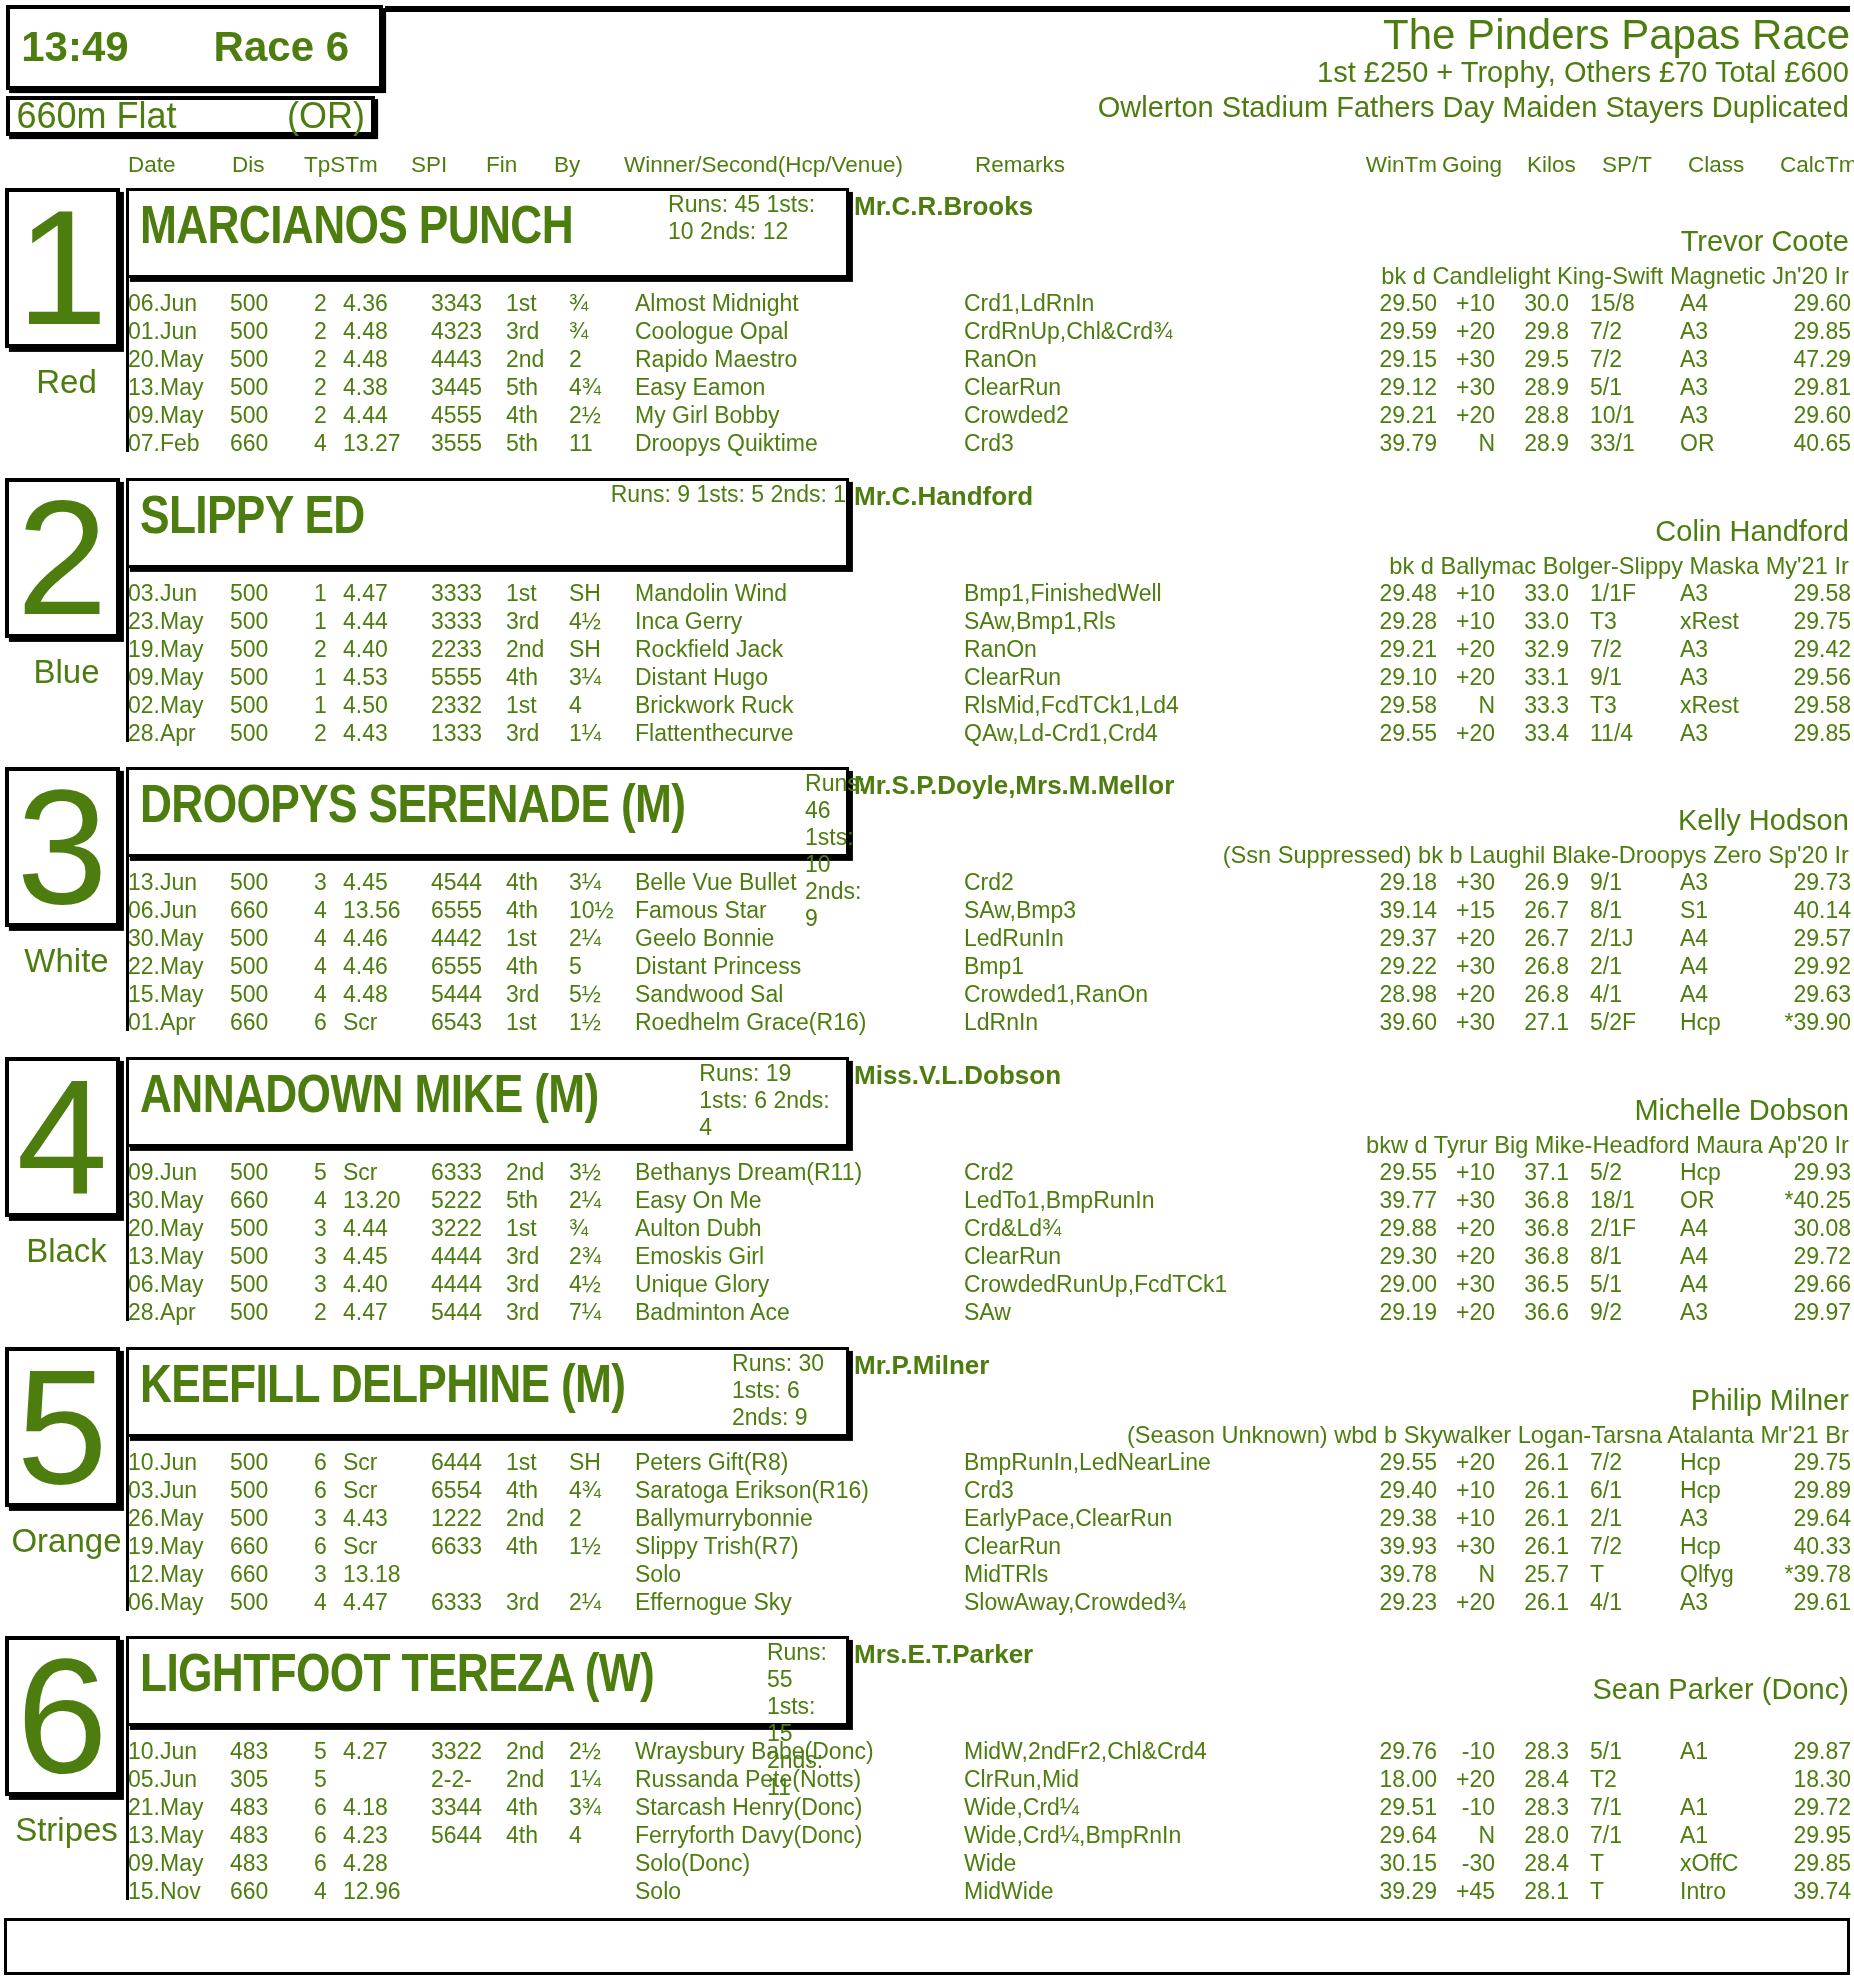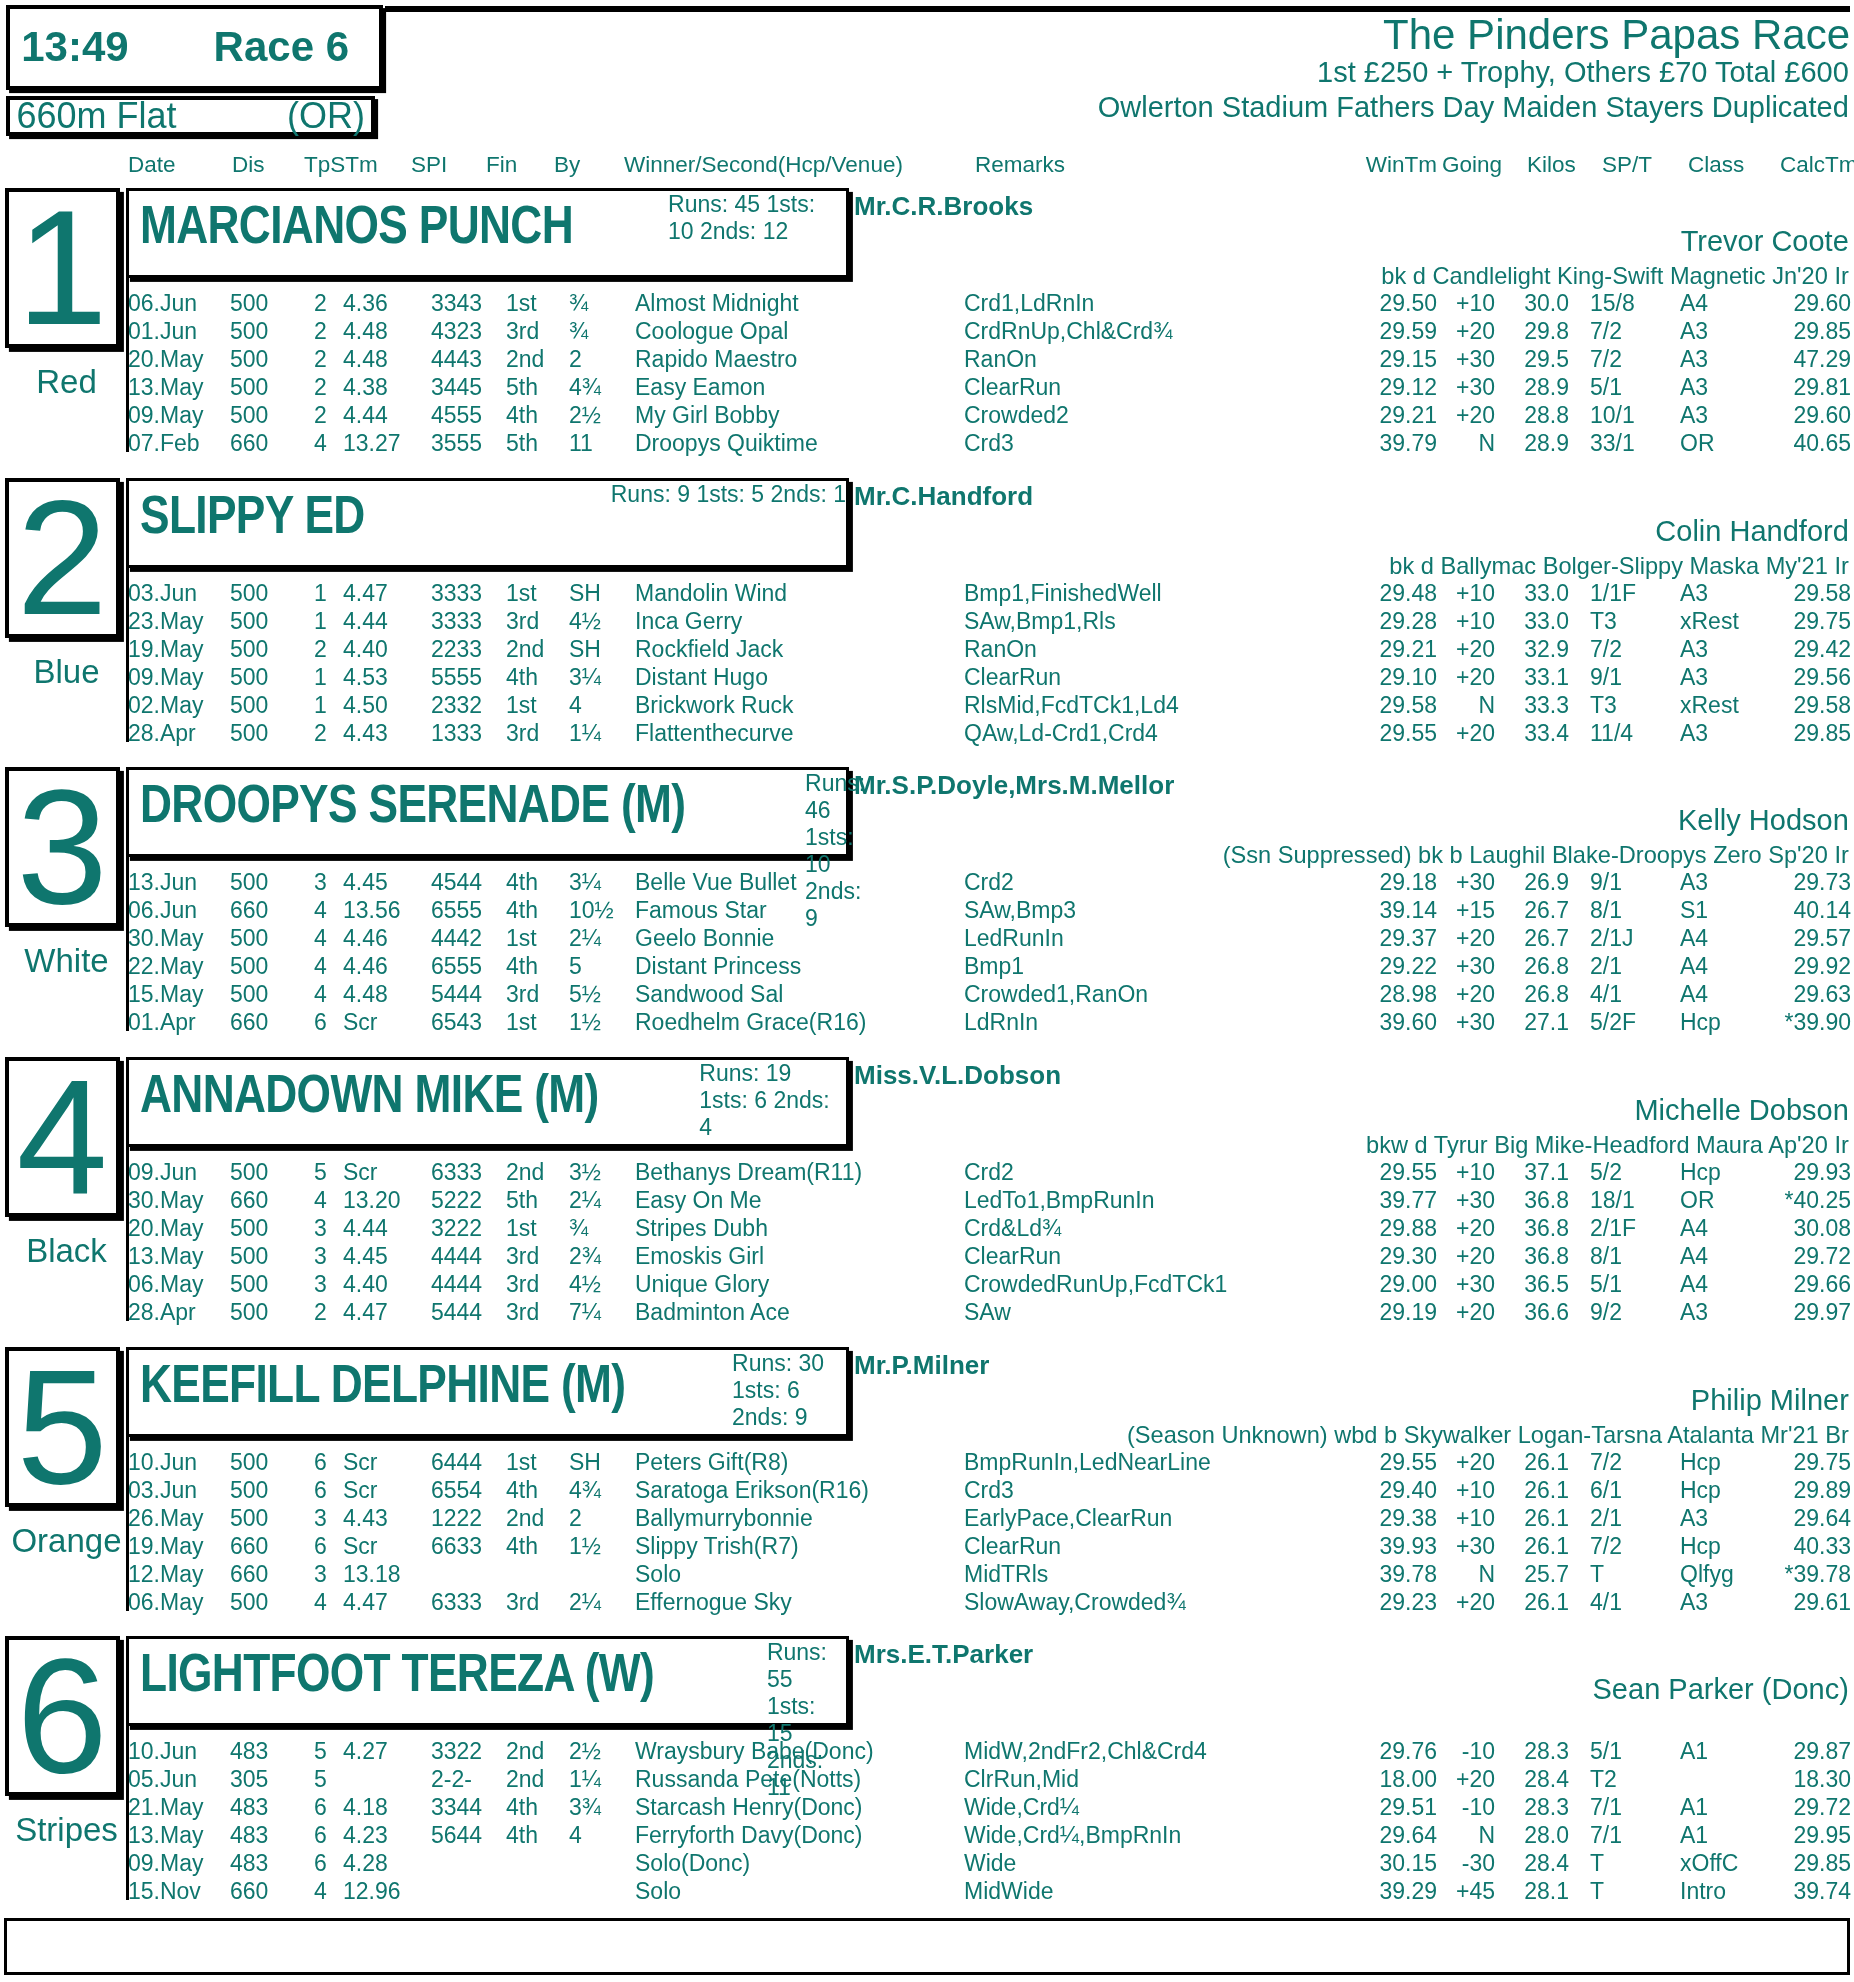--- a/index.html
+++ b/index.html
@@ -1,18 +1,18 @@
 <!DOCTYPE html>
 <html style="font-size:12.4px"><head>
 <meta charset="utf-8">
 <style>
   html,body { margin:0; padding:0; background:#fff; }
   #page {
     position:relative; width:1855px; height:1983px;
-    background:#ffffff; color:#0f766e;
+    background:#ffffff; color:#4d7c0f;
     font-family:"Liberation Sans", sans-serif;
     overflow:hidden;
   }
   
   .box-a {
     position:absolute; left:6.2px; top:4.6px; width:369px; height:77px;
     border:4.6px solid #000; box-shadow:3.1px 3.1px 0 #000; background:#fff;
     display:flex; align-items:center;
   }
   .box-a .time { font-size:42px; font-weight:bold; margin-left:11px; }
@@ -535,21 +535,21 @@
   </div>
 
   <div class="form-row">
     <span class="fc c-date">20.May</span>
     <span class="fc c-dis">500</span>
     <span class="fc c-tp">3</span>
     <span class="fc c-stm">4.44</span>
     <span class="fc c-spi">3222</span>
     <span class="fc c-fin">1st</span>
     <span class="fc c-by">¾</span>
-    <span class="fc c-win">Stripes Dubh</span>
+    <span class="fc c-win">Aulton Dubh</span>
     <span class="fc c-rem">Crd&amp;Ld¾</span>
     <span class="fc c-wintm">29.88</span>
     <span class="fc c-going">+20</span>
     <span class="fc c-kilos">36.8</span>
     <span class="fc c-sp">2/1F</span>
     <span class="fc c-class">A4</span>
     <span class="fc c-calctm">30.08</span>
   </div>
 
   <div class="form-row">

